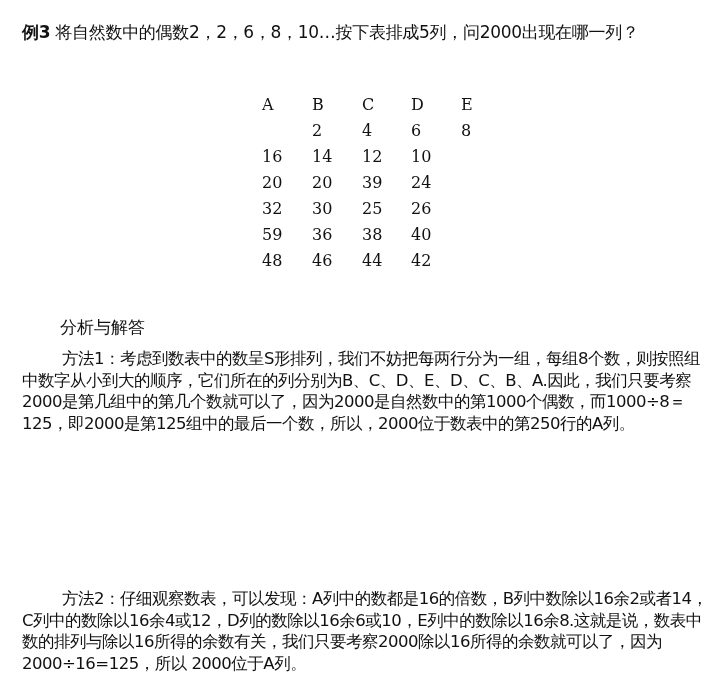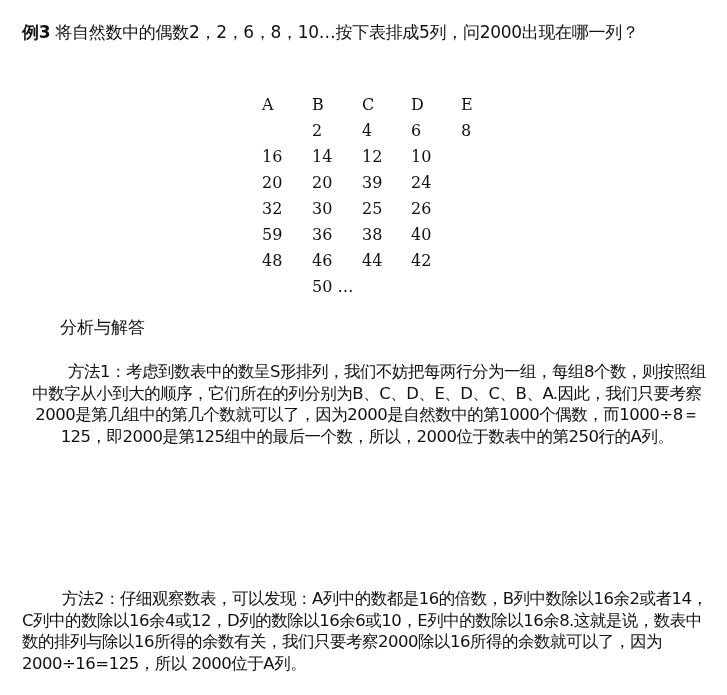--- a/index.html
+++ b/index.html
@@ -23,21 +23,21 @@
   .cell { position: absolute; top: 0; }
   .c0 { left: 4px; } .c1 { left: 54px; } .c2 { left: 104px; } .c3 { left: 153px; } .c4 { left: 203px; }
   .heading {
     left: 60px; top: 316px; font-size: 17px; line-height: 22px;
   }
   .para {
     left: 22px; width: 690px;
     font-size: 16.5px; line-height: 21.5px; letter-spacing: -0.5px;
     text-indent: 40px;
   }
-  .p1 { top: 361px; text-align: center; }
+  .p1 { top: 348px; }
   .p2 { top: 588px; }
 </style>
 </head>
 <body>
 
 <div class="abs title">
   <span class="label">例3</span><span> 将自然数中的偶数2，2，6，8，10…按下表排成5列，问2000出现在哪一列？</span>
 </div>
 
 <div class="abs table">
@@ -83,26 +83,19 @@
     <span class="cell c3">40</span>
     <span class="cell c4"></span>
   </div>
   <div class="trow">
     <span class="cell c0">48</span>
     <span class="cell c1">46</span>
     <span class="cell c2">44</span>
     <span class="cell c3">42</span>
     <span class="cell c4"></span>
   </div>
-  <div class="trow">
-    <span class="cell c0"></span>
-    <span class="cell c1">50 …</span>
-    <span class="cell c2"></span>
-    <span class="cell c3"></span>
-    <span class="cell c4"></span>
-  </div>
 </div>
 
 <div class="abs heading">分析与解答</div>
 
 <div class="abs para p1">方法1：考虑到数表中的数呈S形排列，我们不妨把每两行分为一组，每组8个数，则按照组中数字从小到大的顺序，它们所在的列分别为B、C、D、E、D、C、B、A.因此，我们只要考察2000是第几组中的第几个数就可以了，因为2000是自然数中的第1000个偶数，而1000÷8＝125，即2000是第125组中的最后一个数，所以，2000位于数表中的第250行的A列。</div>
 
 <div class="abs para p2">方法2：仔细观察数表，可以发现：A列中的数都是16的倍数，B列中数除以16余2或者14，C列中的数除以16余4或12，D列的数除以16余6或10，E列中的数除以16余8.这就是说，数表中数的排列与除以16所得的余数有关，我们只要考察2000除以16所得的余数就可以了，因为2000÷16=125，所以 2000位于A列。</div>
 
 </body></html>

